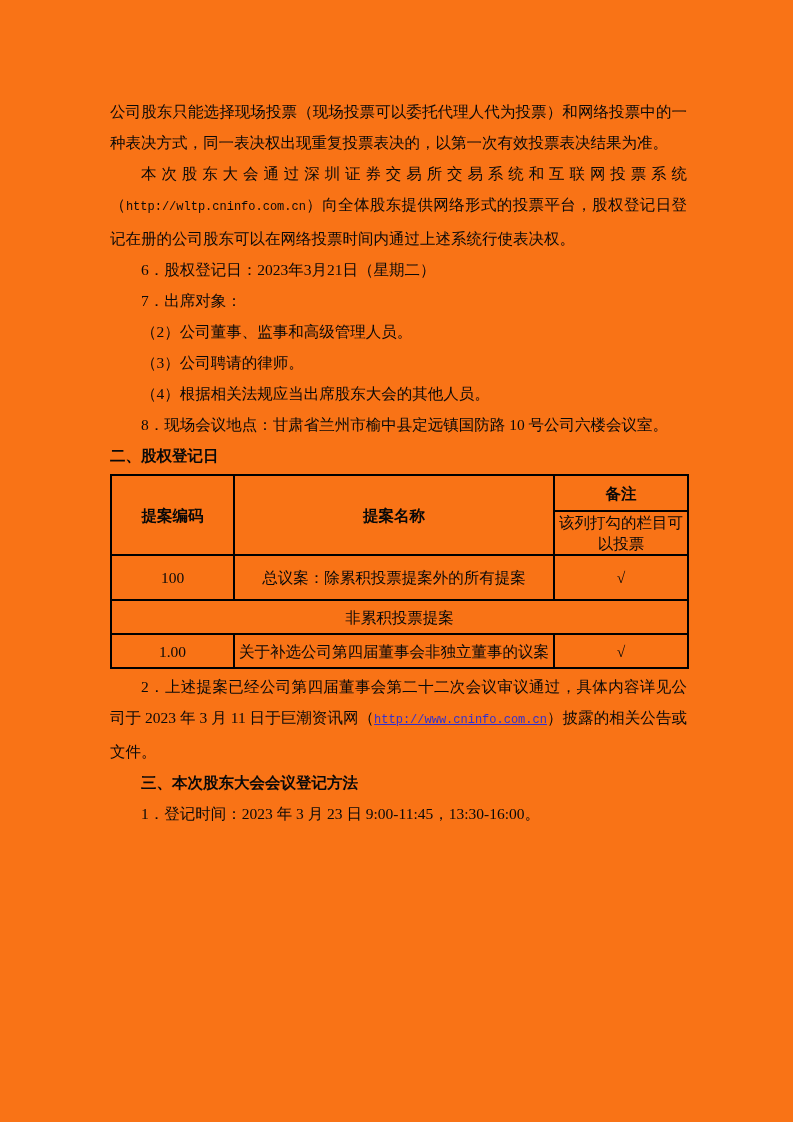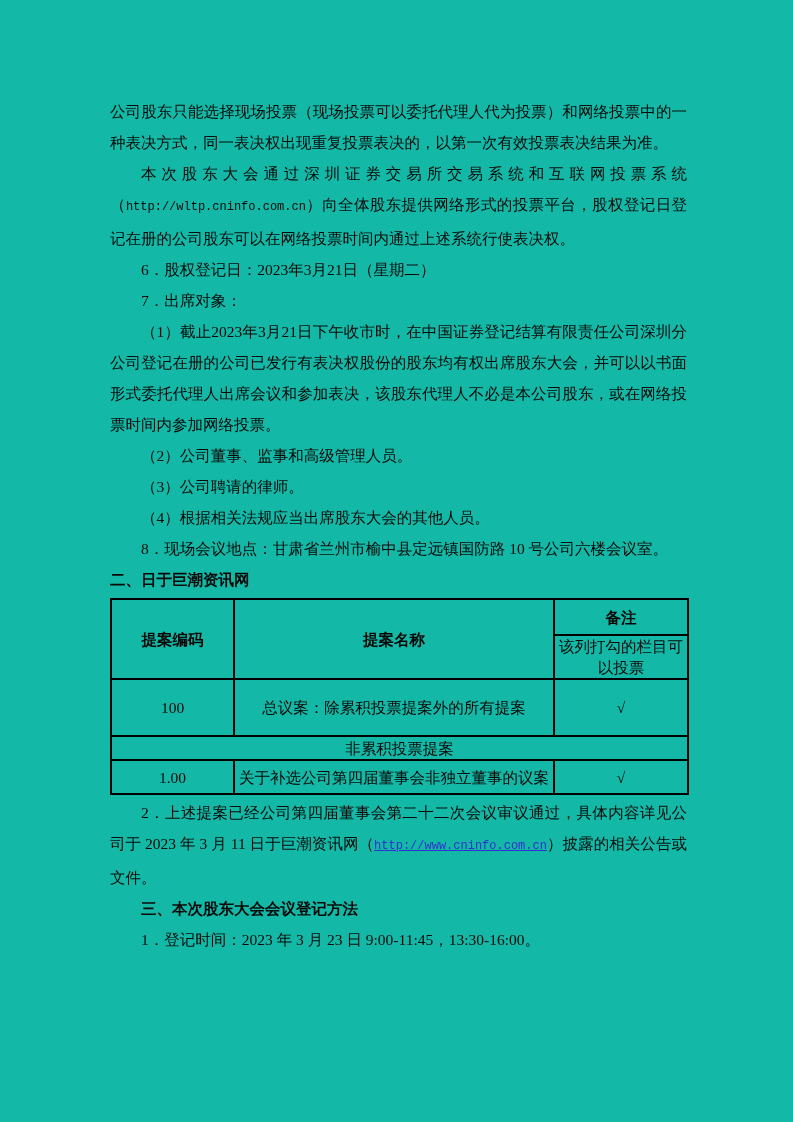--- a/index.html
+++ b/index.html
@@ -1,19 +1,19 @@
 <!DOCTYPE html>
 <html><head>
 <meta charset="utf-8">
 <style>
   html,body { margin:0; padding:0; background:#e8e8e8; }
   .page {
     position:relative;
     width:793px; height:1122px;
-    background:#14b8a6;
+    background:#f97316;
     margin:0 auto;
     overflow:hidden;
     font-family:"Liberation Serif","DejaVu Serif",serif;
     color:#090909;
   }
   .content {
     position:absolute;
     left:110px; top:96px;
     width:577px;
   }
@@ -49,49 +49,48 @@
     vertical-align:middle;
     font-size:15.5px;
     line-height:21px;
     padding:0;
   }
   td.th { font-weight:bold; }
   td.th-sub { font-weight:normal; line-height:20px; padding:0 7px;margin-left:34px; }
   td.name-left { text-align:left; padding:1px 8px; line-height:22px; }
   tr.r-note { height:36px; }
   tr.r-sub { height:40px; }
-  tr.r-1 { height:57px; }
-  tr.r-merge { height:24px; }
+  tr.r-1 { height:45px; }
+  tr.r-merge { height:34px; }
   tr.r-2 { height:34px; }
 </style>
 </head>
 <body>
 
 <div class="page">
   <div class="content">
 
     <p>公司股东只能选择现场投票（现场投票可以委托代理人代为投票）和网络投票中的一种表决方式，同一表决权出现重复投票表决的，以第一次有效投票表决结果为准。</p>
 
     <p class="indent"><span>本次股东大会通过深圳证券交易所交易系统和互联网投票系统（</span><span class="url">http://wltp.cninfo.com.cn</span><span>）向全体股东提供网络形式的投票平台，股权登记日登记在册的公司股东可以在网络投票时间内通过上述系统行使表决权。</span></p>
 
     <p class="indent">6．股权登记日：2023年3月21日（星期二）</p>
 
     <p class="indent">7．出席对象：</p>
 
-    <p class="indent">（1）截止2023年3月21日下午收市时，在中国证券登记结算有限责任公司深圳分公司登记在册的公司已发行有表决权股份的股东均有权出席股东大会，并可以以书面形式委托代理人出席会议和参加表决，该股东代理人不必是本公司股东，或在网络投票时间内参加网络投票。</p>
 
     <p class="indent">（2）公司董事、监事和高级管理人员。</p>
 
     <p class="indent">（3）公司聘请的律师。</p>
 
     <p class="indent">（4）根据相关法规应当出席股东大会的其他人员。</p>
 
     <p class="indent">8．现场会议地点：甘肃省兰州市榆中县定远镇国防路 10 号公司六楼会议室。</p>
 
-    <p class="heading">二、日于巨潮资讯网</p>
+    <p class="heading">二、股权登记日</p>
 
 
     <table class="proposal-table">
       <colgroup>
         <col style="width:123px">
         <col style="width:320px">
         <col style="width:134px">
       </colgroup>
       <tbody>
         <tr class="r-note">

